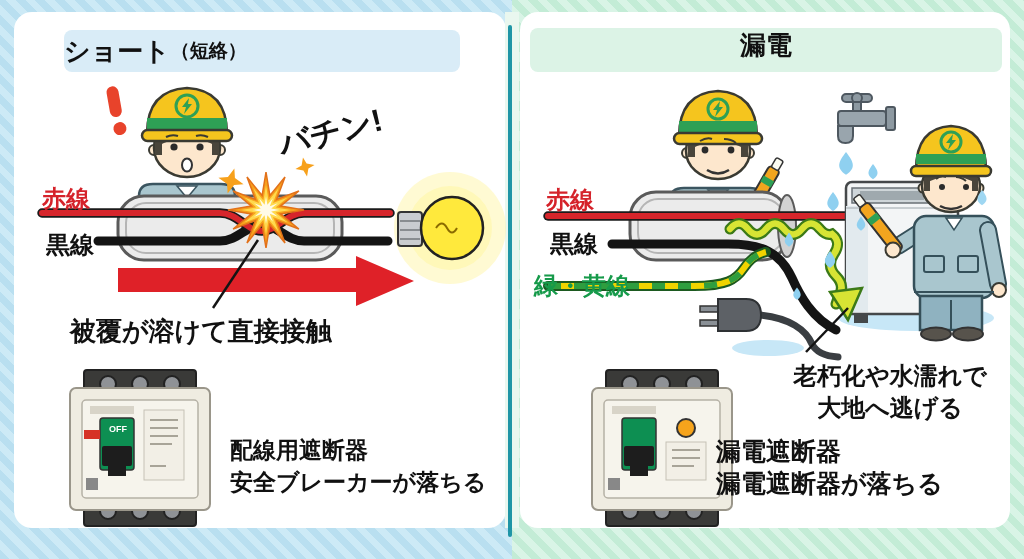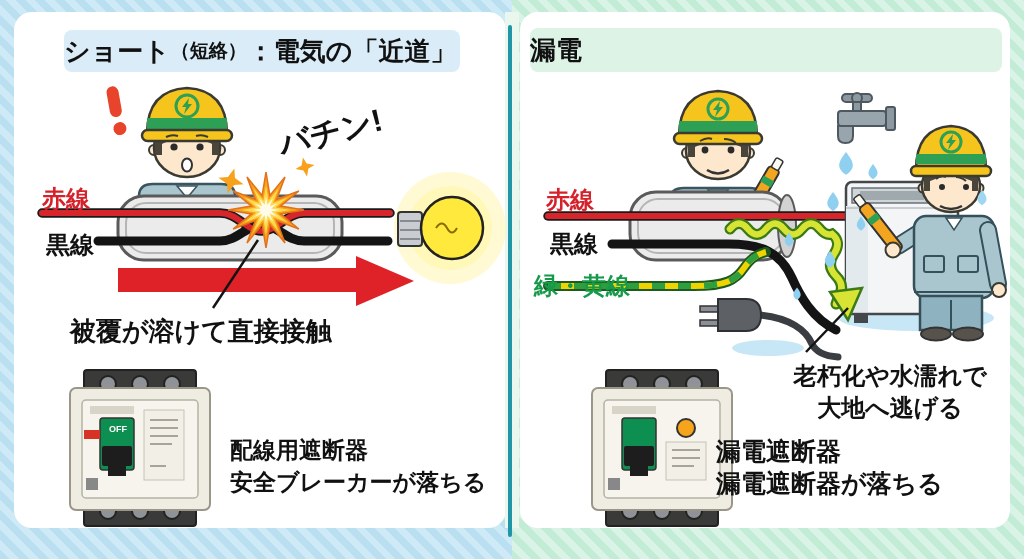--- a/index.html
+++ b/index.html
@@ -9,21 +9,21 @@
   .bg.left{left:0;background:repeating-linear-gradient(45deg,#b9dff0 0 7px,#cdeaf6 7px 14px);}
   .bg.right{left:512px;background:repeating-linear-gradient(45deg,#c3ecd6 0 7px,#d9f4e6 7px 14px);}
   .card{position:absolute;top:12px;height:516px;background:#ffffff;border-radius:18px;}
   .card.l{left:14px;width:492px;}
   .card.r{left:520px;width:490px;}
   .gap-strip{position:absolute;left:505px;top:12px;width:14px;height:516px;background:#e9f7ef;}
   .divider{position:absolute;left:508px;top:25px;width:4px;height:512px;background:#1f95a6;border-radius:2px;}
   .pill{position:absolute;display:flex;align-items:center;
         border-radius:8px;font-weight:bold;color:#111;white-space:nowrap;}
   .pill.l{left:64px;top:30px;width:396px;height:42px;background:#d9ecf7;font-size:26px;}
-  .pill.r{left:530px;top:28px;width:472px;height:44px;background:#dcf3e6;font-size:26px;}
+  .pill.r{left:530px;top:28px;width:472px;height:44px;background:#dcf3e6;font-size:26px;flex-direction:column;}
   .pill .paren{font-size:19px;font-weight:bold;padding:0 1px;}
   svg{position:absolute;left:0;top:0;}
   text{font-family:"Liberation Sans",sans-serif;font-weight:bold;fill:#111;}
   .lab24{font-size:24px;}
   .red-t{fill:#d5222a;}
   .green-t{fill:#169a4a;}
   .cap26{font-size:26px;}
   .cap24{font-size:24px;}
   .cap23{font-size:23px;}
   .cap25{font-size:25px;}
@@ -36,21 +36,20 @@
 <div class="bg left"></div>
 <div class="bg right"></div>
 <div class="card l"></div>
 <div class="card r"></div>
 <div class="gap-strip"></div>
 <div class="divider"></div>
 
 <div class="pill l">
   <span>ショート</span>
     <span class="paren">（短絡）</span>
-    <span>：電気の「近道」</span>
 </div>
 <div class="pill r">
   <span>漏電</span>
 </div>
 
 <svg width="1024" height="559" viewBox="0 0 1024 559">
   <defs>
     <path id="drop" d="M0,-10 C6,-2 9,3 0,9 C-9,3 -6,-2 0,-10 Z"></path>
     <polygon id="burst" points="38,0 14.5,3.9 32.9,19 10.6,10.6 19,32.9 3.9,14.5 0,38 -3.9,14.5 -19,32.9 -10.6,10.6 -32.9,19 -14.5,3.9 -38,0 -14.5,-3.9 -32.9,-19 -10.6,-10.6 -19,-32.9 -3.9,-14.5 0,-38 3.9,-14.5 19,-32.9 10.6,-10.6 32.9,-19 14.5,-3.9"></polygon>
     <polygon id="sparkle" points="0,-13 3,-4 13,0 4,3 0,13 -3,4 -13,0 -4,-3"></polygon>

